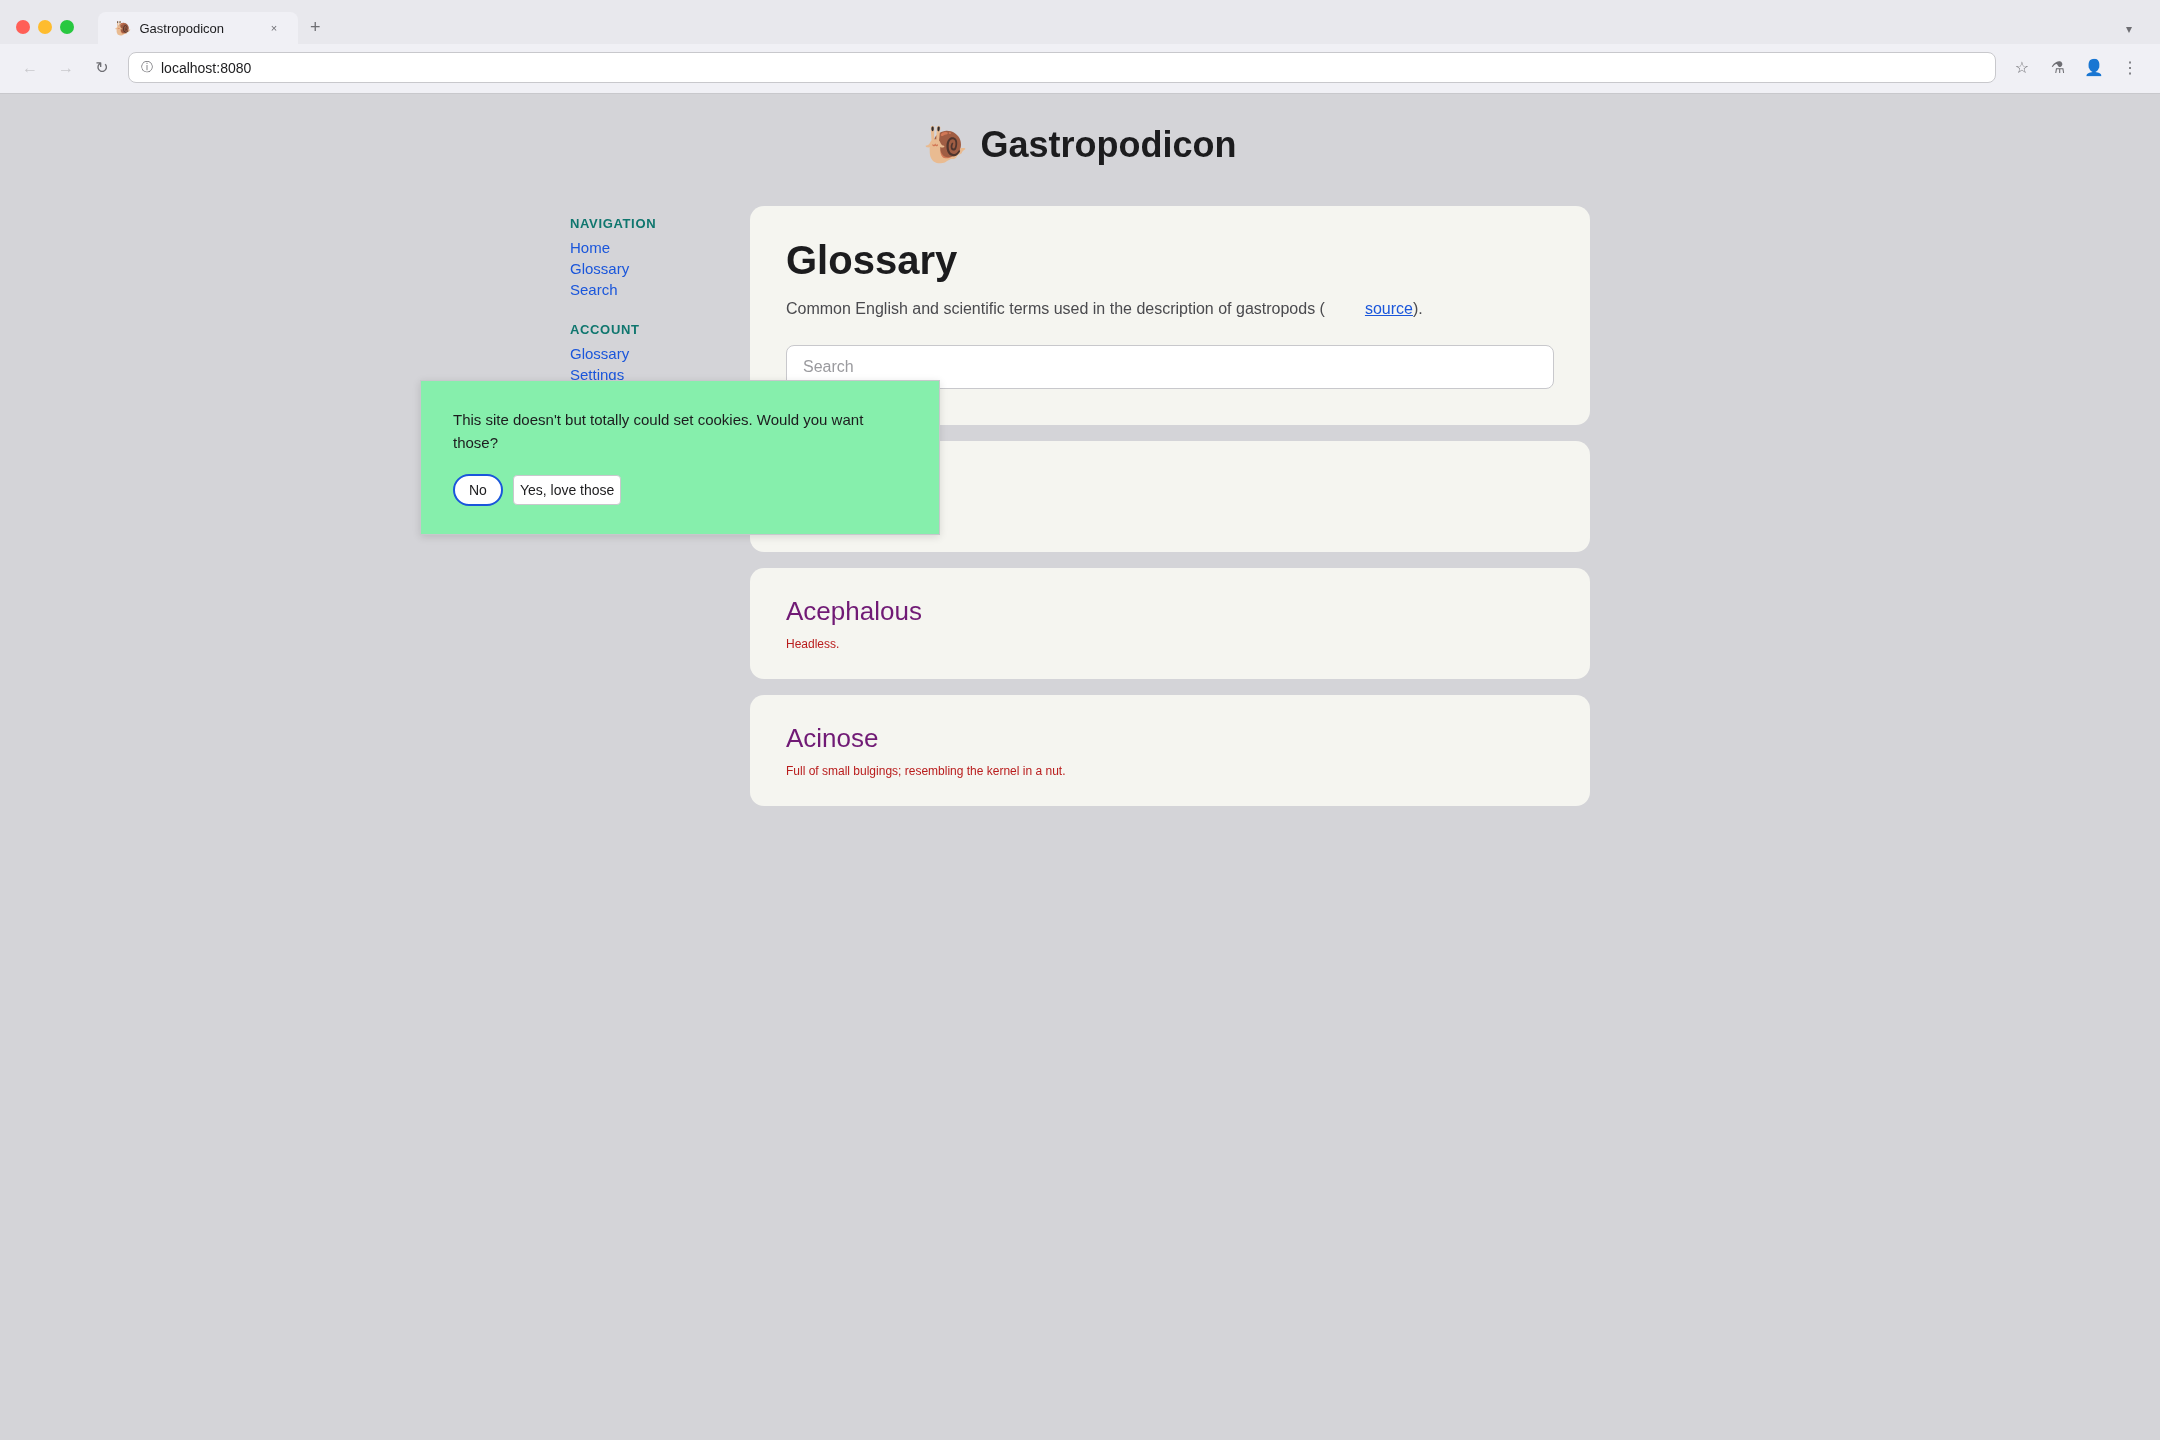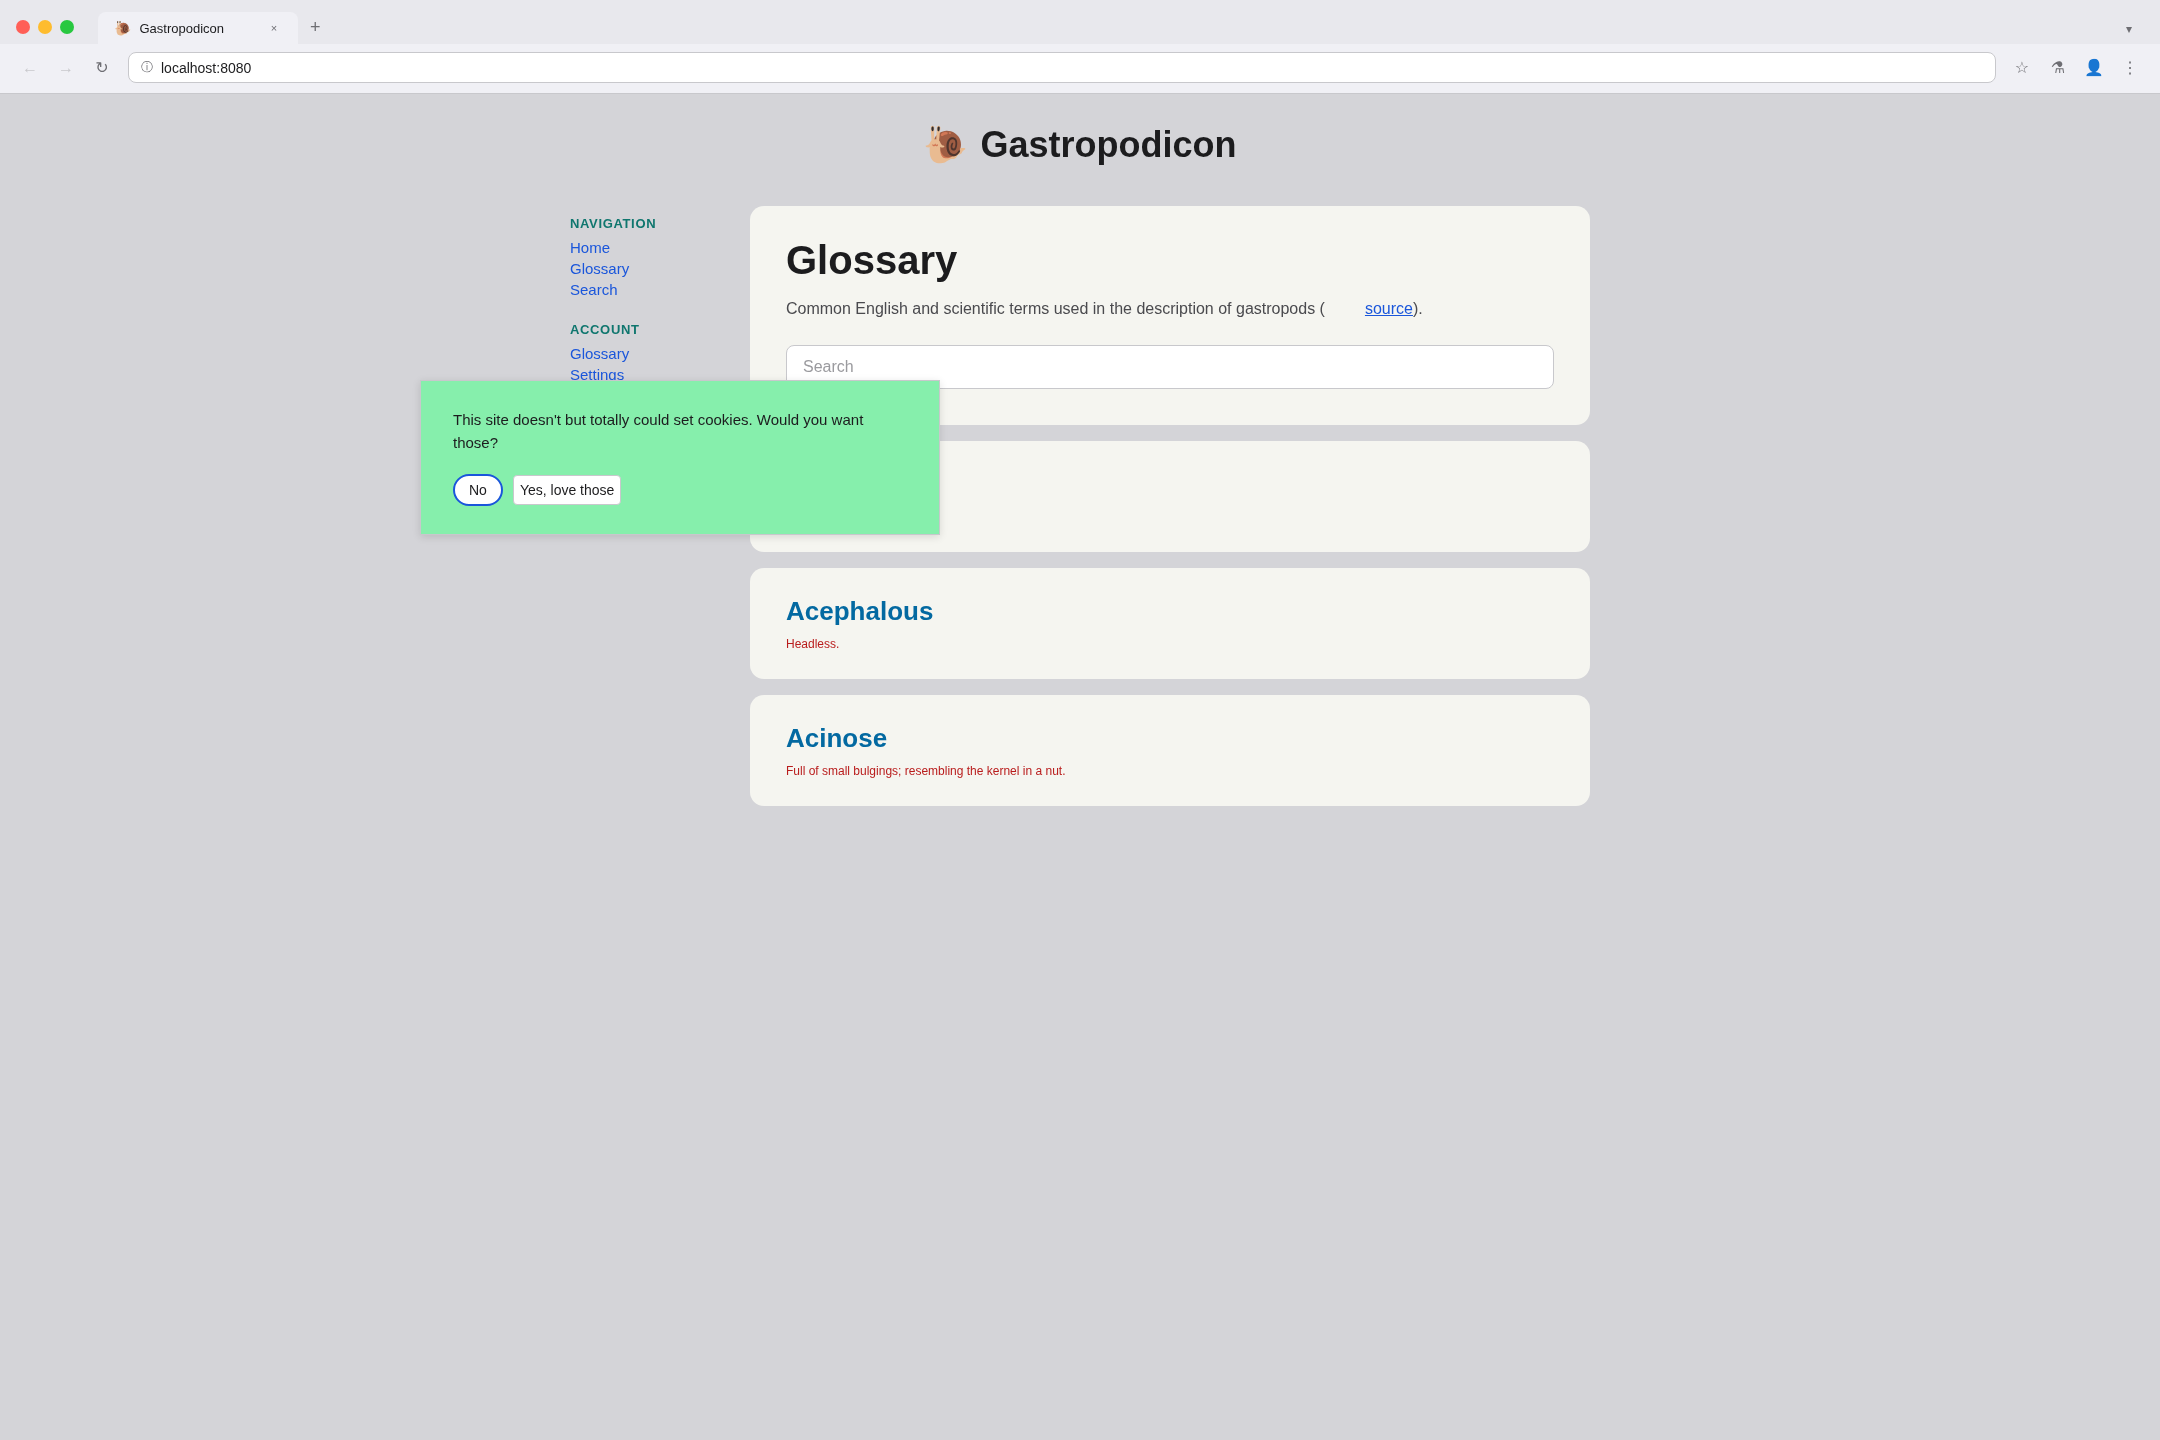--- a/index.html
+++ b/index.html
@@ -282,22 +282,22 @@
     }
 
     .term-card {
       background: #f5f5f0;
       border-radius: 14px;
       padding: 28px 36px;
     }
 
     .term-name {
       font-size: 26px;
-      font-weight: 700;
-      color: #0369a1;
+      font-weight: 400;
+      color: #701a75;
       margin-bottom: 10px;
     }
 
     .term-definition {
       font-size: 12px;
       color: #b91c1c;
     }
 
     
     .cookie-dialog-overlay {

